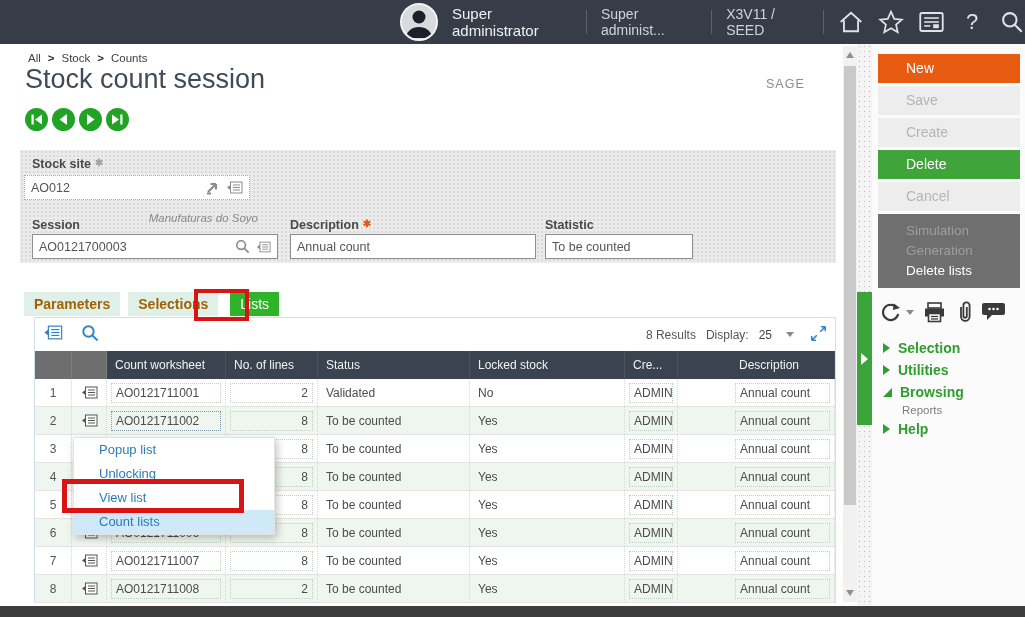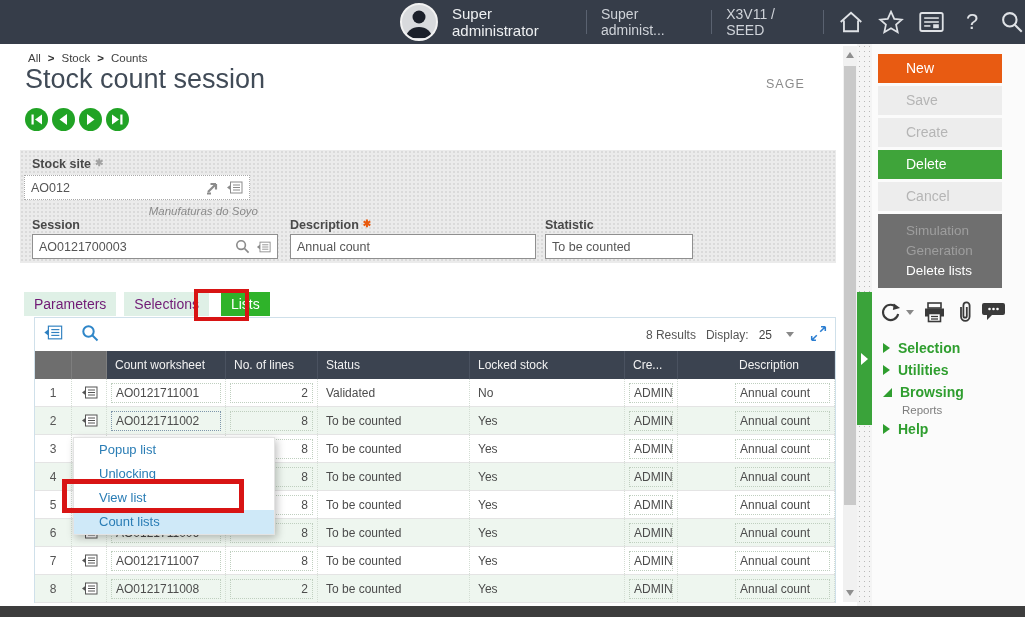--- a/index.html
+++ b/index.html
@@ -41,26 +41,26 @@
   
   .formblock { position:absolute; left:20px; top:106px; width:816px; height:113px; background:#ebebeb;
     background-image:radial-gradient(#dadada 0.8px, transparent 0.8px); background-size:4px 4px; }
   .flabel { position:absolute; font-size:12.5px; font-weight:bold; color:#494949; }
   .star-gray { color:#a3a3a3; font-size:10px; vertical-align:2px; margin-left:4px; }
   .star-red { color:#e8590c; font-size:10px; vertical-align:2px; margin-left:4px; }
   .finput { position:absolute; height:25px; background:#fff; font-size:12.5px; color:#555; padding:0 6px; display:flex; align-items:center; }
   .b-dot { border:1px dotted #a9a9a9; }
   .b-solid { border:1px solid #8f8f8f; }
   .fin-ico { margin-left:auto; display:flex; gap:6px; align-items:center; }
-  .helper { position:absolute; font-size:11.5px; font-style:italic; color:#8a8a8a; text-align:right; }
+  .helper { position:absolute; font-size:11.5px; font-style:italic; color:#8a8a8a; text-align:right;margin-top:7px; }
 
   
   .tabs { position:absolute; left:24px; top:248px; display:flex; gap:8px; align-items:flex-start; }
   .tab { font-size:14px; padding:4px 10px; cursor:pointer; }
-  .tab-idle { color:#701a75; background:#dff0e6; }
+  .tab-idle { color:#a16207; background:#dff0e6;font-weight:bold; }
   .tab-active { color:#fff; background:#2fb32a; margin-left:4px; }
 
   
   .card { position:absolute; left:34px; top:273px; width:802px; border:1px solid #cfe0ea; border-bottom:none; background:#fff; }
   .toolbar { height:33px; display:flex; align-items:center; padding:0 8px; }
   .tb-left { display:flex; gap:18px; align-items:center; }
   .tb-right { margin-left:auto; display:flex; gap:10px; align-items:center; font-size:12px; color:#555; }
   .psize { color:#444; }
   .caret { width:0; height:0; border-left:4px solid transparent; border-right:4px solid transparent; border-top:5px solid #888; margin-left:4px; cursor:pointer; }
   .trow { display:flex; height:28px; }
@@ -88,21 +88,21 @@
 
   
   .anno { position:absolute; border:4px solid #d81414; z-index:50; pointer-events:none; }
   .anno-lists { left:194px; top:245px; width:55px; height:32px; }
   .anno-menu { left:62px; top:435px; width:182px; height:34px; border-width:5px; }
 
   
   .panel { position:absolute; left:872px; top:44px; width:153px; height:563px; background:#fbfbfb; }
   .close-row { display:flex; align-items:center; gap:8px; margin:12px 0 0 10px; cursor:pointer; }
   .close-label { font-size:13.5px; color:#333; }
-  .pbuttons { margin:10px 0 0 6px; width:124px; }
+  .pbuttons { margin:10px 0 0 6px; width:142px; }
   .pbtn { height:29px; line-height:29px; margin-bottom:3px; padding-left:28px; font-size:14px; cursor:pointer; }
   .pb-primary { background:#e85b12; color:#fff; }
   .pb-success { background:#3fa43a; color:#fff; }
   .pb-disabled { background:#ededed; color:#b5b5b5; cursor:default; }
   .pmore { background:#6f6f6f; padding:7px 0; }
   .pm-item { height:20px; line-height:20px; padding-left:28px; font-size:13.5px; }
   .pm-disabled { color:#9e9e9e; }
   .pm-active { color:#fff; cursor:pointer; }
   .picons { display:flex; align-items:center; gap:9px; margin:13px 0 0 8px; }
   .pic { display:flex; align-items:center; cursor:pointer; }

